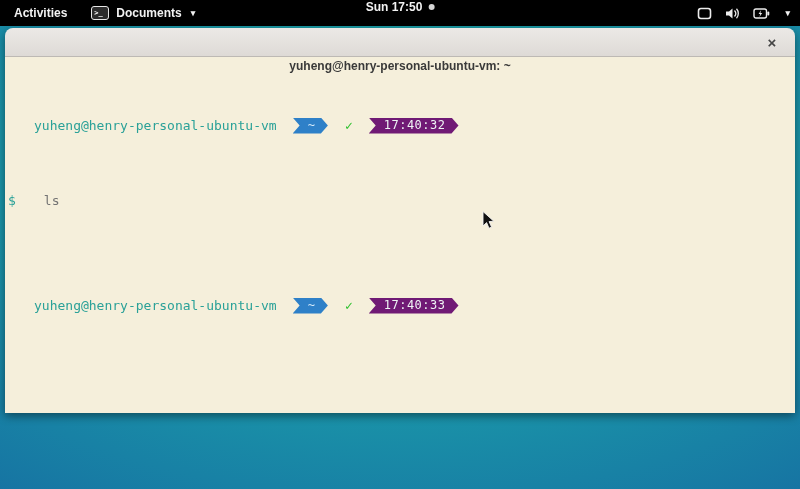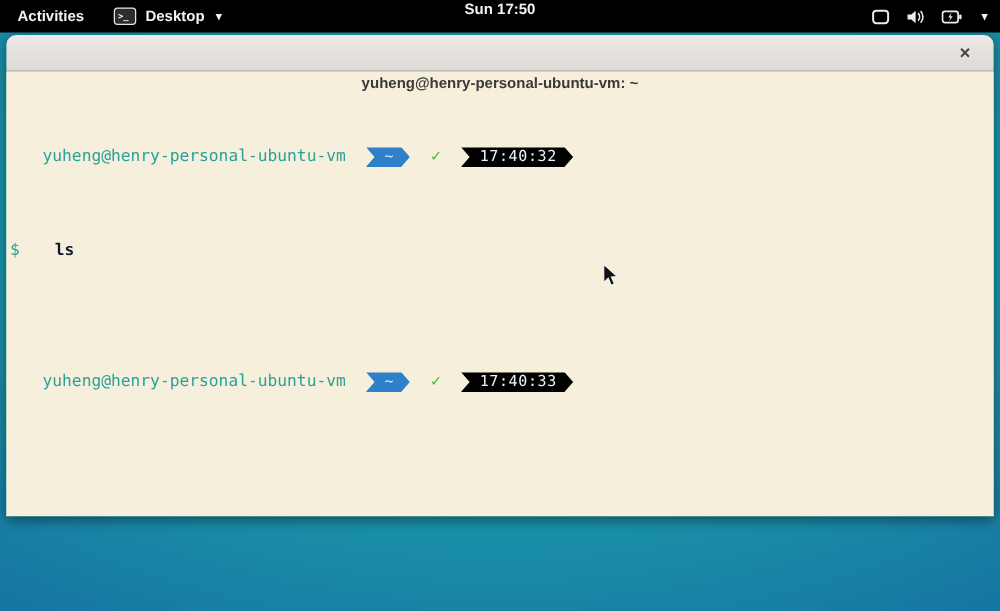--- a/index.html
+++ b/index.html
@@ -15,21 +15,21 @@
   }
   .tb-left{position:absolute;left:0;top:0;height:26px;display:flex;align-items:center;}
   .activities{padding:0 14px;height:26px;display:flex;align-items:center;cursor:pointer;}
   .appmenu{display:flex;align-items:center;gap:7px;padding:0 10px;height:26px;cursor:pointer;}
   .term-app-icon{
     width:14px;height:12px;border:1px solid #e8e8e8;border-radius:3px;background:#2d2d2d;
     display:flex;align-items:center;justify-content:flex-start;padding-left:2px;
     font-family:"DejaVu Sans Mono",monospace;font-size:7px;line-height:7px;color:#fff;font-weight:700;
   }
   .caret{font-size:9px;margin-left:2px;}
-  .tb-center{position:absolute;left:50%;top:0;transform:translateX(-50%);height:14px;display:flex;align-items:center;gap:6px;cursor:pointer;flex-direction:column;}
+  .tb-center{position:absolute;left:50%;top:0;transform:translateX(-50%);height:14px;display:flex;align-items:center;gap:6px;cursor:pointer;}
   .rec-dot{width:6px;height:6px;border-radius:50%;background:#d6d6d6;}
   .tb-right{position:absolute;right:6px;top:0;height:26px;display:flex;align-items:center;gap:13px;padding-right:4px;cursor:pointer;}
   .tb-right svg{display:block;}
   
   .window{
     position:absolute;left:5px;top:28px;width:790px;height:385px;
     border-radius:8px 8px 0 0;box-shadow:0 3px 10px rgba(0,0,0,.45);
   }
   .titlebar{
     height:28px;border-radius:8px 8px 0 0;
@@ -46,44 +46,44 @@
   }
   .termbody{
     height:356px;background:#f5efdb;overflow:hidden;
     font-family:"DejaVu Sans Mono",monospace;font-size:13px;line-height:15px;
     padding:1px 3px;box-sizing:border-box;white-space:pre;
   }
   .tline{height:15px;display:flex;align-items:center;gap:10px;}
   .indent{width:16px;flex:0 0 16px;}
   .c-user{color:#2aa198;}
   .c-teal{color:#2aa198;}
-  .c-olive{color:#0f172a;font-weight:bold;}
+  .c-olive{color:#737373;}
   .sp{width:8px;flex:0 0 8px;}
   .pl{
     display:inline-flex;align-items:center;height:15px;font-size:12px;
     padding:0 13px 1px 15px;
     clip-path:polygon(0 0, calc(100% - 7px) 0, 100% 50%, calc(100% - 7px) 100%, 0 100%, 7px 50%);
   }
   .pl-blue{background:#2e80c8;color:#d2e8fa;margin-left:6px;}
-  .pl-dark{background:#000000;color:#eef4f4;letter-spacing:.5px;}
+  .pl-dark{background:#701a75;color:#eef4f4;letter-spacing:.5px;}
   .check{color:#2fc12f;font-size:13px;margin:0 6px 0 7px;}
   
   .mouse{position:absolute;left:482px;top:211px;pointer-events:none;}
 </style>
 </head>
 <body>
 
 <div class="screen">
 
   <div class="topbar">
     <div class="tb-left">
       <div class="activities">Activities</div>
       <div class="appmenu">
         <span class="term-app-icon">&gt;_</span>
-        <span>Desktop</span>
+        <span>Documents</span>
         <span class="caret">▾</span>
       </div>
     </div>
     <div class="tb-center">
       <span>Sun 17:50</span>
       <span class="rec-dot"></span>
     </div>
     <div class="tb-right">
       <span>
         <svg width="15" height="13" viewBox="0 0 15 13">

